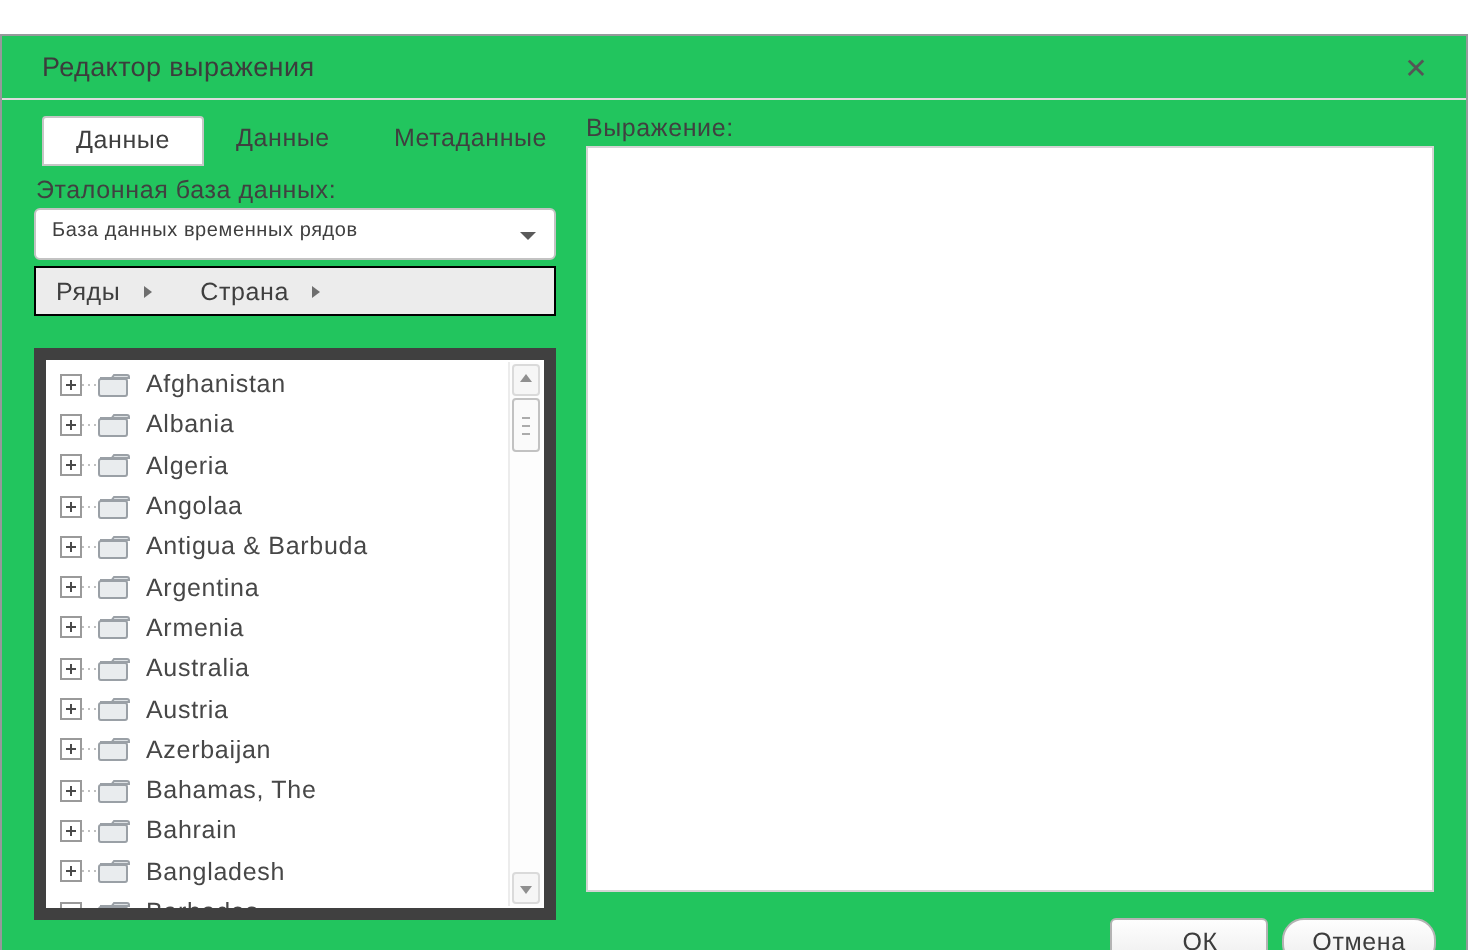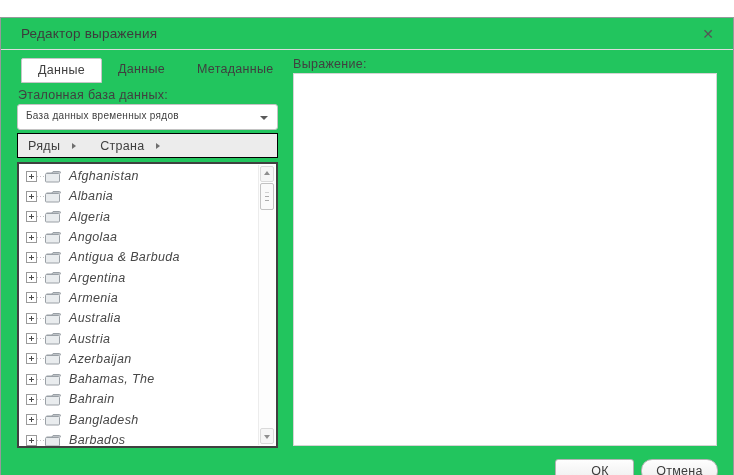--- a/index.html
+++ b/index.html
@@ -72,22 +72,22 @@
     color:#3f3f3f; letter-spacing:0.3px;
   }
   .crumb { padding:0 6px 0 10px; }
   .crumb-arrow {
     width:0; height:0; margin:0 14px 0 6px;
     border-top:3.5px solid transparent; border-bottom:3.5px solid transparent;
     border-left:4px solid #6e6e6e;
   }
   
   .tree-panel {
-    position:absolute; left:16px; top:144px; width:261px; height:286px;
-    background:#ffffff; border:2px solid #404040; overflow:hidden;font-style:italic;
+    position:absolute; left:16px; top:156px; width:261px; height:286px;
+    background:#ffffff; border:6px solid #404040; overflow:hidden;
   }
   .tree-rows { position:absolute; left:0; top:2px; right:18px; }
   .tree-row {
     height:20.3px; display:flex; align-items:center;
     padding-left:7px; position:relative;
   }
   .plus-box {
     width:11px; height:11px; background:#fff;
     border:1px solid #9a9a9a; position:relative; flex:0 0 11px;
   }

